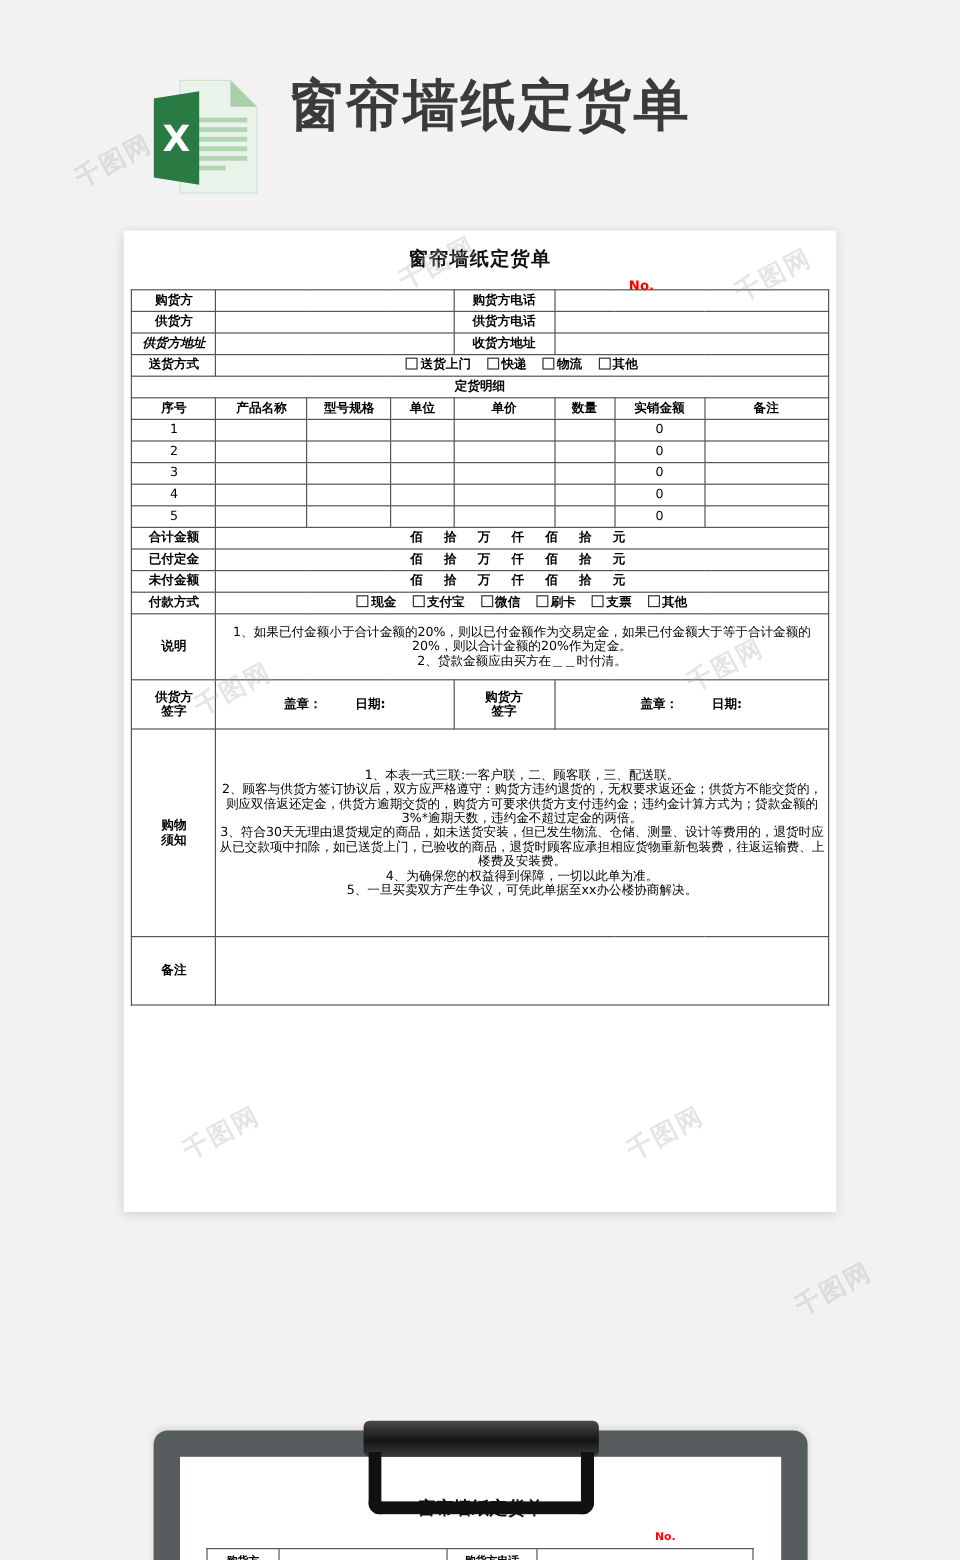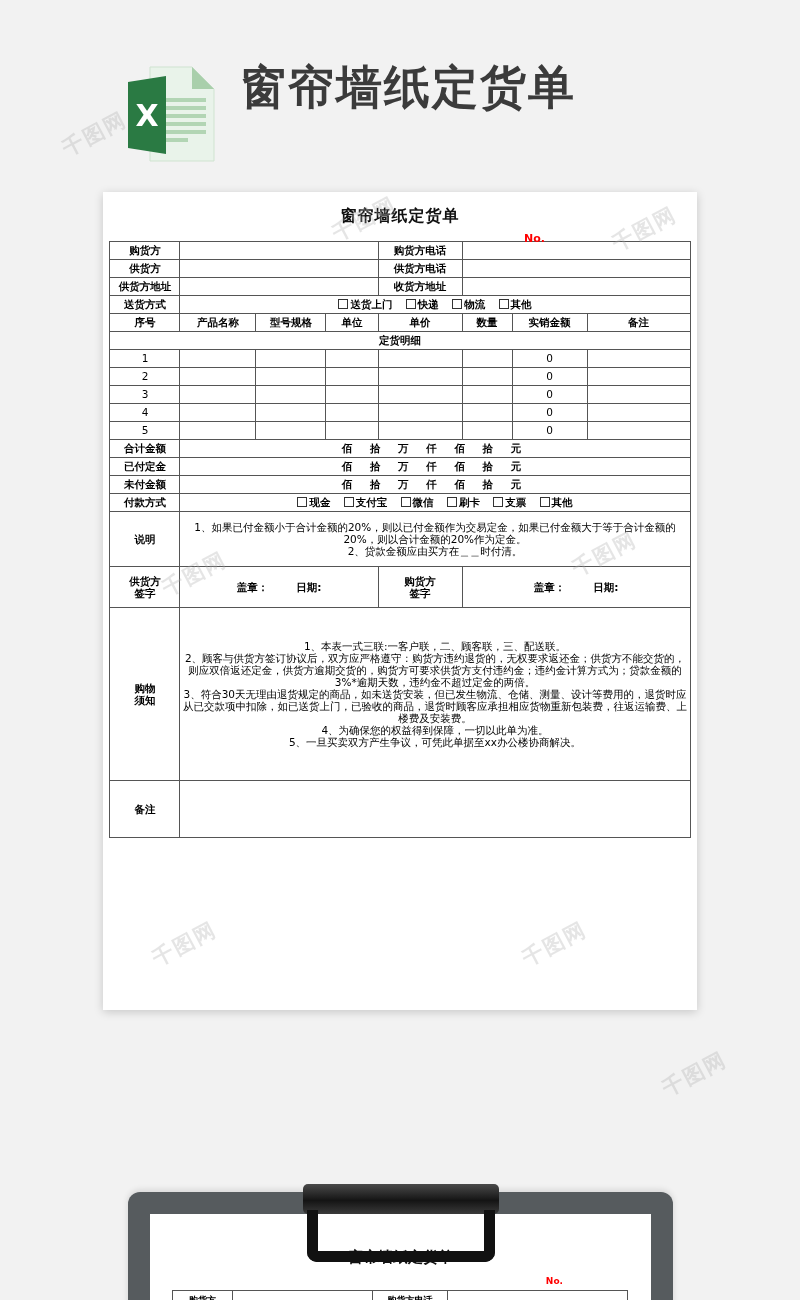--- a/index.html
+++ b/index.html
@@ -26,21 +26,21 @@
   .doc-title{text-align:center;font-size:16px;font-weight:bold;color:#111;margin-top:14px;letter-spacing:1px;}
   .no-label{position:absolute;right:152px;top:40px;color:#ff0000;font-size:11px;font-weight:bold;}
   table.frm{border-collapse:collapse;table-layout:fixed;margin:0 auto;width:580px;}
   table.frm td{border:1px solid #555;font-size:10.5px;color:#000;padding:0 2px;
       height:17px;line-height:1.15;text-align:center;vertical-align:middle;}
   td.lbl{font-weight:bold;background:#fff;white-space:nowrap;overflow:hidden;}
   td.sect{font-weight:bold;height:20px;}
   td.hd{font-weight:bold;height:21px;}
   td.lft{text-align:left;padding:3px 5px;vertical-align:top;line-height:1.55;}
   td.amt{letter-spacing:7px;font-weight:bold;margin-top:40px;}
-  .clip{display:block;overflow:hidden;white-space:nowrap;}
+  .clip{display:block;overflow:hidden;white-space:nowrap;font-style:italic;}
   .ckrow span{margin:13px 5px;white-space:nowrap;font-weight:bold;}
   .box{display:inline-block;width:8px;height:8px;border:1px solid #333;margin-right:2px;vertical-align:-1px;}
   .sigcell{text-align:left;padding-left:48px;font-weight:bold;}
   .sigcell em{font-style:normal;margin-right:28px;}
   
   .mock{position:absolute;left:128px;top:1192px;width:545px;height:140px;
     background:#565b5e;border-radius:12px 12px 0 0;box-shadow:0 -2px 6px rgba(0,0,0,.12);}
   .mock-paper{position:absolute;left:22px;top:22px;width:501px;height:118px;background:#fff;overflow:hidden;}
   .mock-clamp{position:absolute;left:50%;top:-8px;transform:translateX(-50%);width:196px;height:30px;
     background:linear-gradient(#4a4a4a,#141414 55%,#3a3a3a);border-radius:5px;}
@@ -116,32 +116,32 @@
         <td class="lbl">送货方式</td>
         <td colspan="7" class="ckrow">
           <span><i class="box"></i><b>送货上门</b></span>
           <span><i class="box"></i><b>快递</b></span>
           <span><i class="box"></i><b>物流</b></span>
           <span><i class="box"></i><b>其他</b></span>
         </td>
       </tr>
 
       <tr>
+        <td colspan="8" class="sect">定货明细</td>
+      </tr>
+
+      <tr>
         <td class="hd">序号</td>
         <td class="hd">产品名称</td>
         <td class="hd">型号规格</td>
         <td class="hd">单位</td>
         <td class="hd">单价</td>
         <td class="hd">数量</td>
         <td class="hd">实销金额</td>
         <td class="hd">备注</td>
-      </tr>
-
-      <tr>
-        <td colspan="8" class="sect">定货明细</td>
       </tr>
 
       <tr>
         <td>1</td>
         <td></td>
         <td></td>
         <td></td>
         <td></td>
         <td></td>
         <td>0</td>

